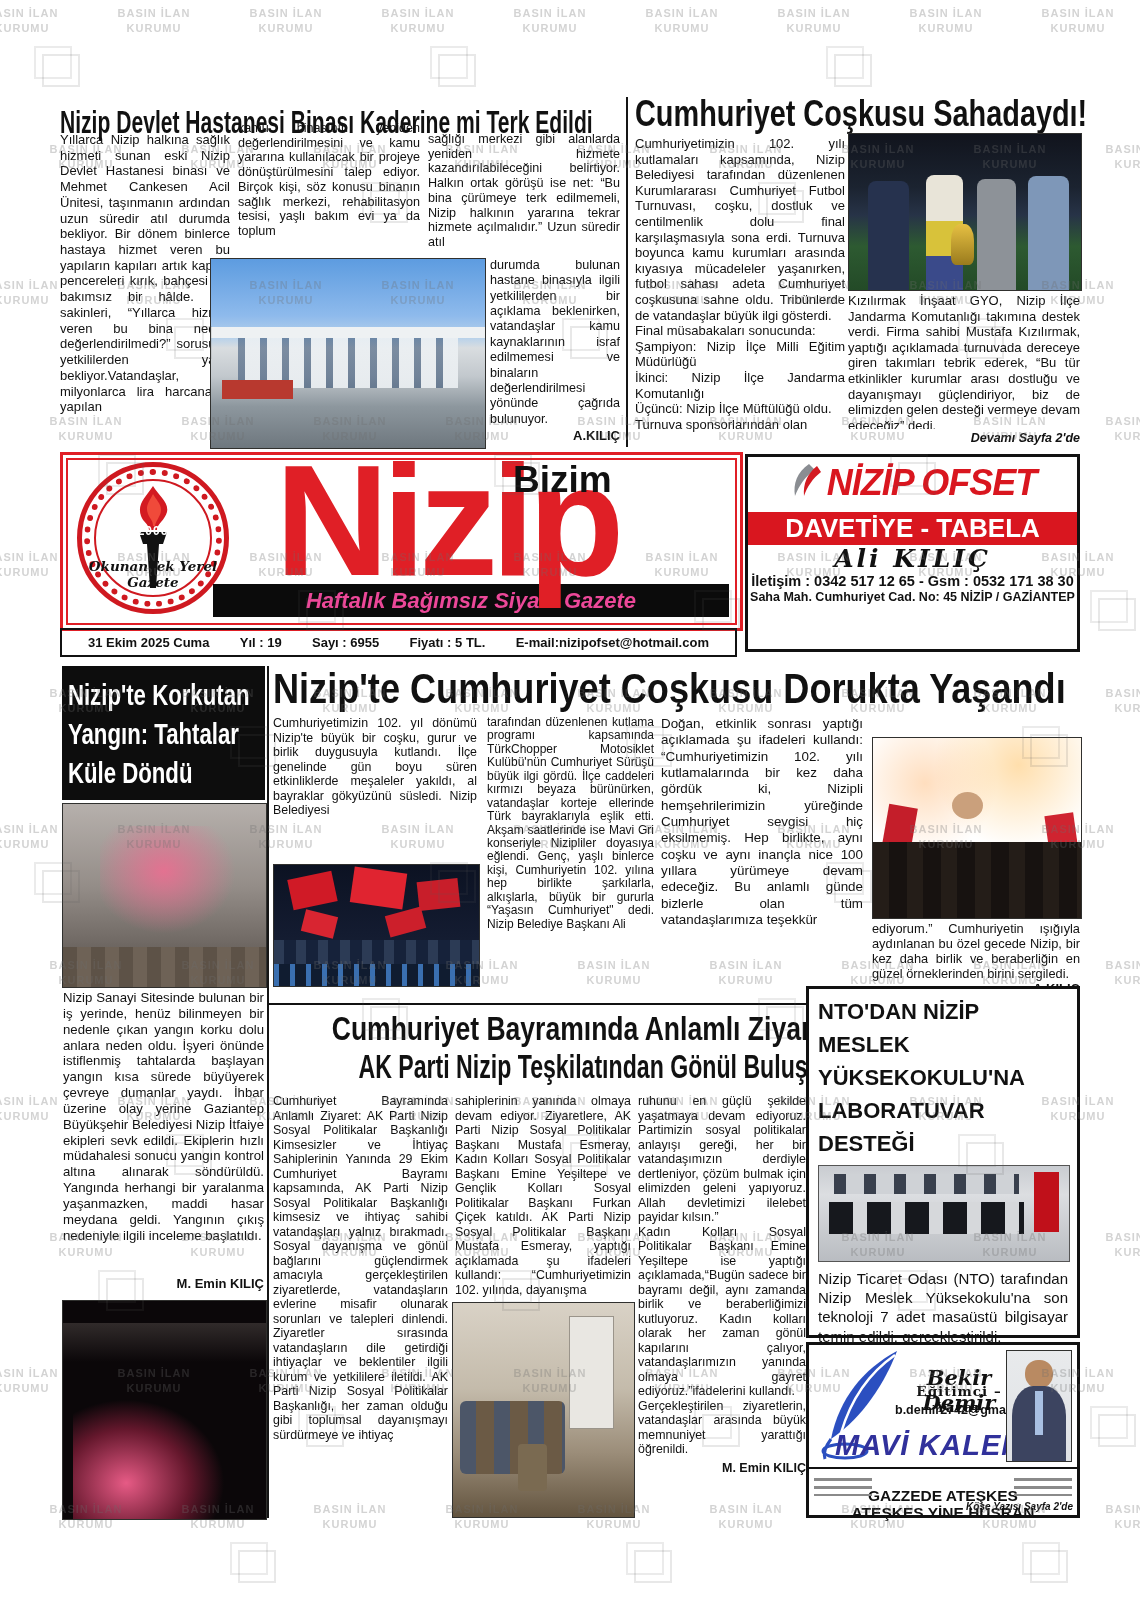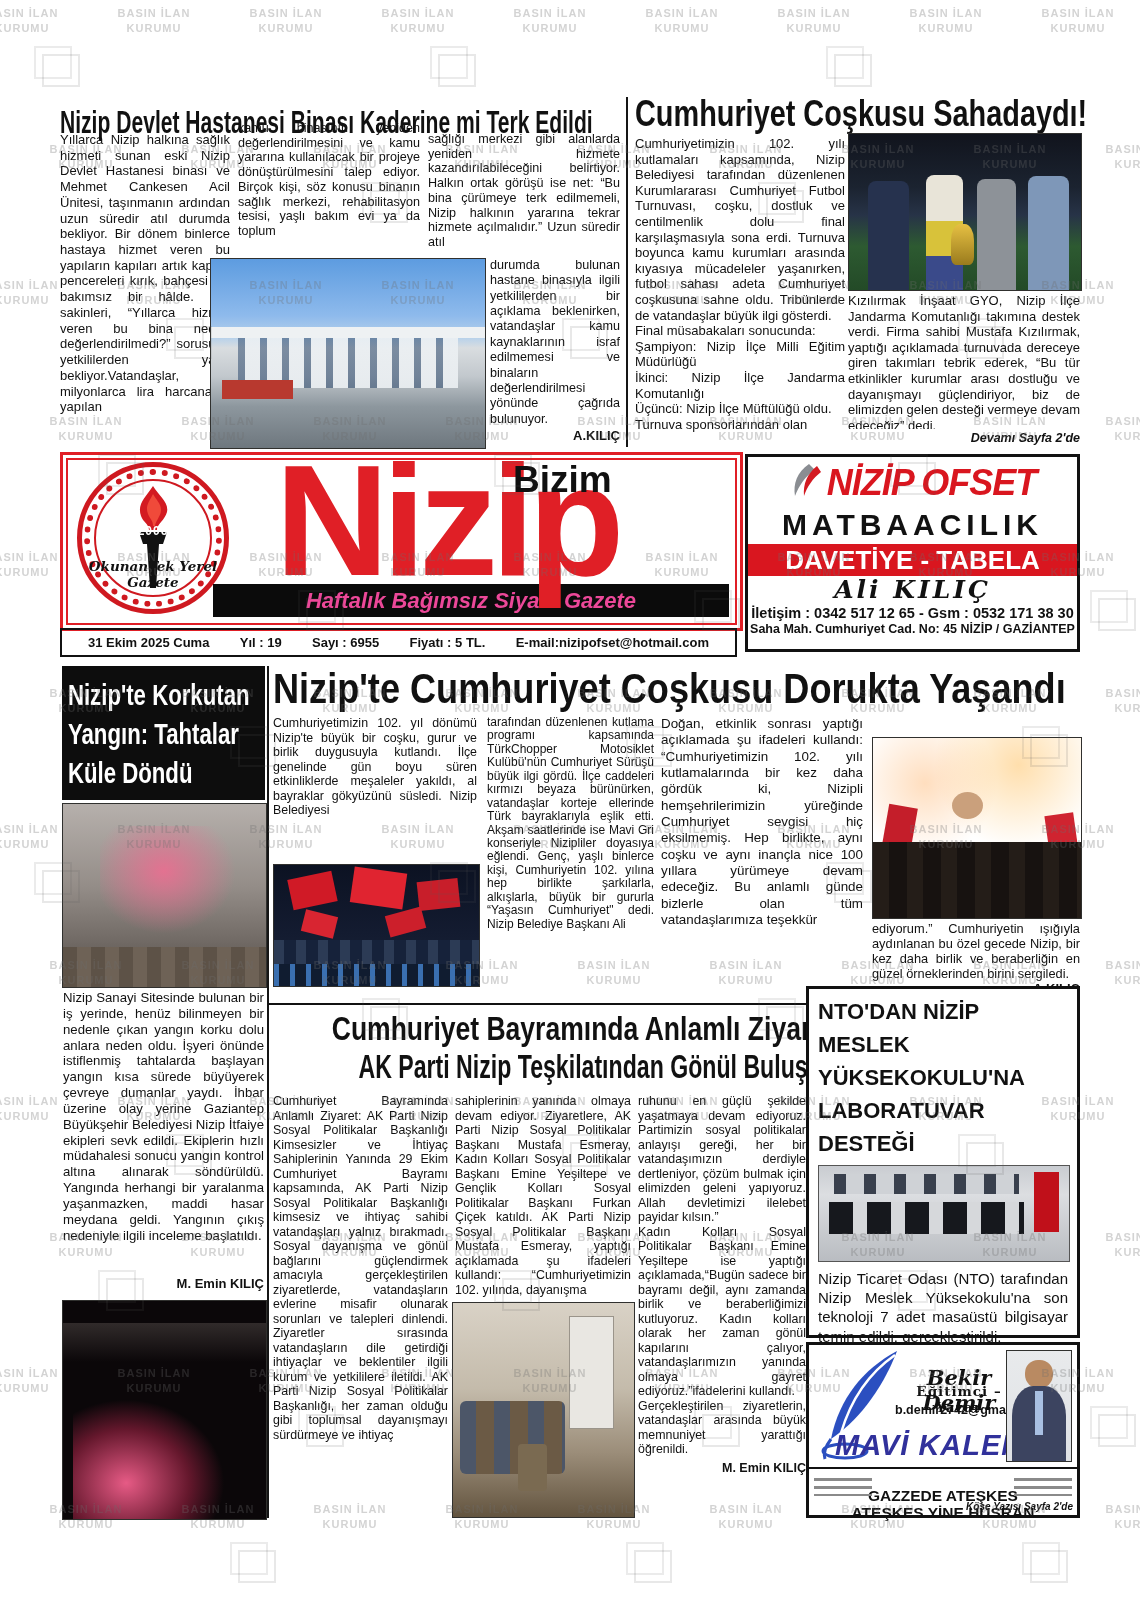--- a/index.html
+++ b/index.html
@@ -91,21 +91,20 @@
 </div>
 
 <div class="abs" style="left:745px;top:454px;width:335px;height:198px;border:3px solid #111;background:#fff;box-sizing:border-box;display:flex;flex-direction:column;">
   <div style="height:52px;display:flex;align-items:center;justify-content:center;gap:4px;">
     <svg width="34" height="42" viewBox="0 0 34 42">
       <path d="M20 2 C8 10 4 22 6 34 C10 24 16 14 26 8 Z" fill="#8a8d92"></path>
       <path d="M28 4 C18 12 14 22 15 34 C18 25 24 16 32 10 Z" fill="#d31a21"></path>
     </svg>
     <span style="font-size:36px;font-weight:bold;font-style:italic;color:#d9161f;letter-spacing:-1px;">NİZİP OFSET</span>
   </div>
-  <div style="text-align:center;font-size:30px;font-weight:bold;letter-spacing:5px;line-height:1.05;">MATBAACILIK</div>
   <div style="margin-top:3px;background:#d9161f;color:#fff;text-align:center;font-weight:bold;font-size:26px;line-height:1.1;padding:2px 0;">
     <div>DAVETİYE - TABELA</div>
   </div>
   <div class="serif-i" style="text-align:center;font-size:25px;letter-spacing:3px;line-height:1.15;">Ali KILIÇ</div>
   <div style="text-align:center;font-weight:bold;font-size:14.5px;line-height:1.15;">İletişim : 0342 517 12 65 - Gsm : 0532 171 38 30</div>
   <div style="text-align:center;font-weight:bold;font-size:12.5px;line-height:1.2;">Saha Mah. Cumhuriyet Cad. No: 45  NİZİP / GAZİANTEP</div>
 </div>
 
 <div class="abs" style="left:62px;top:666px;width:203px;height:134px;background:#0d0d0d;display:flex;align-items:center;">
   <span class="cond" style="font-size:30px;line-height:1.3;color:#fff;transform:scaleX(0.74);padding-left:8px;">Nizip'te Korkutan

